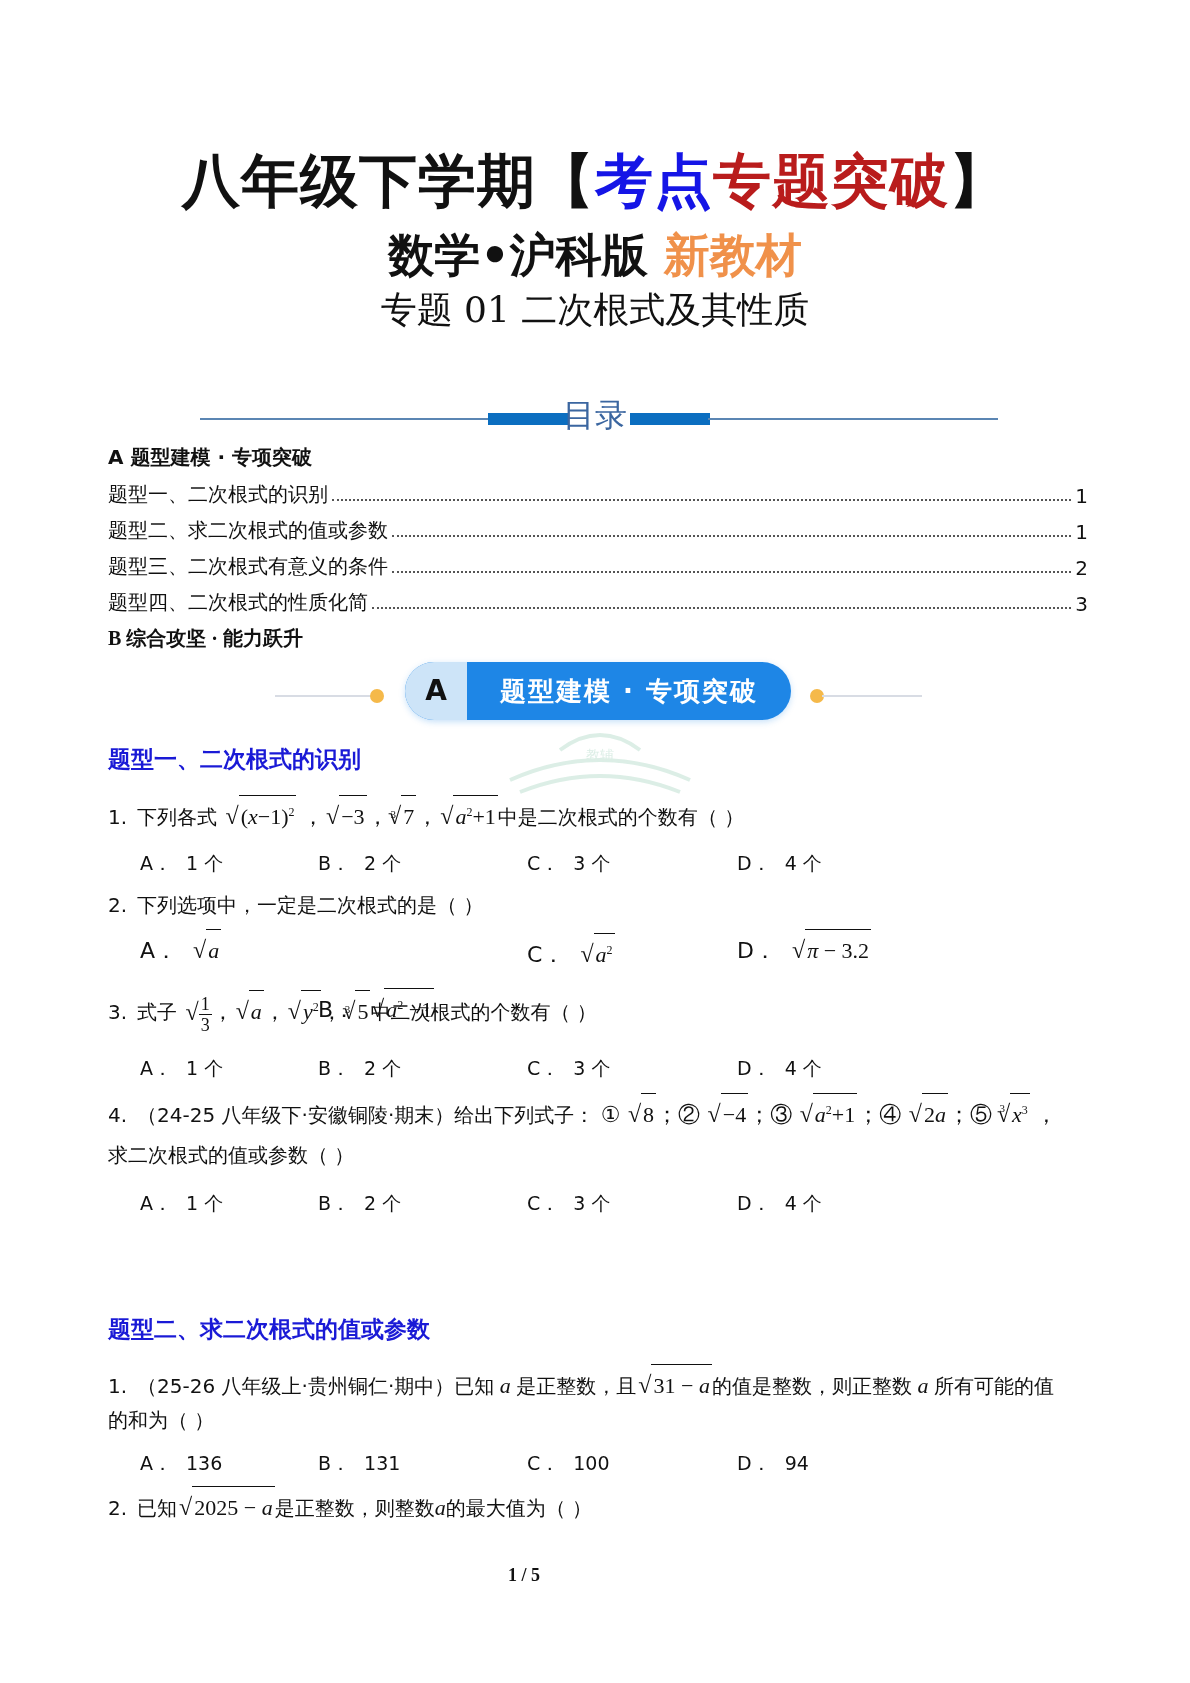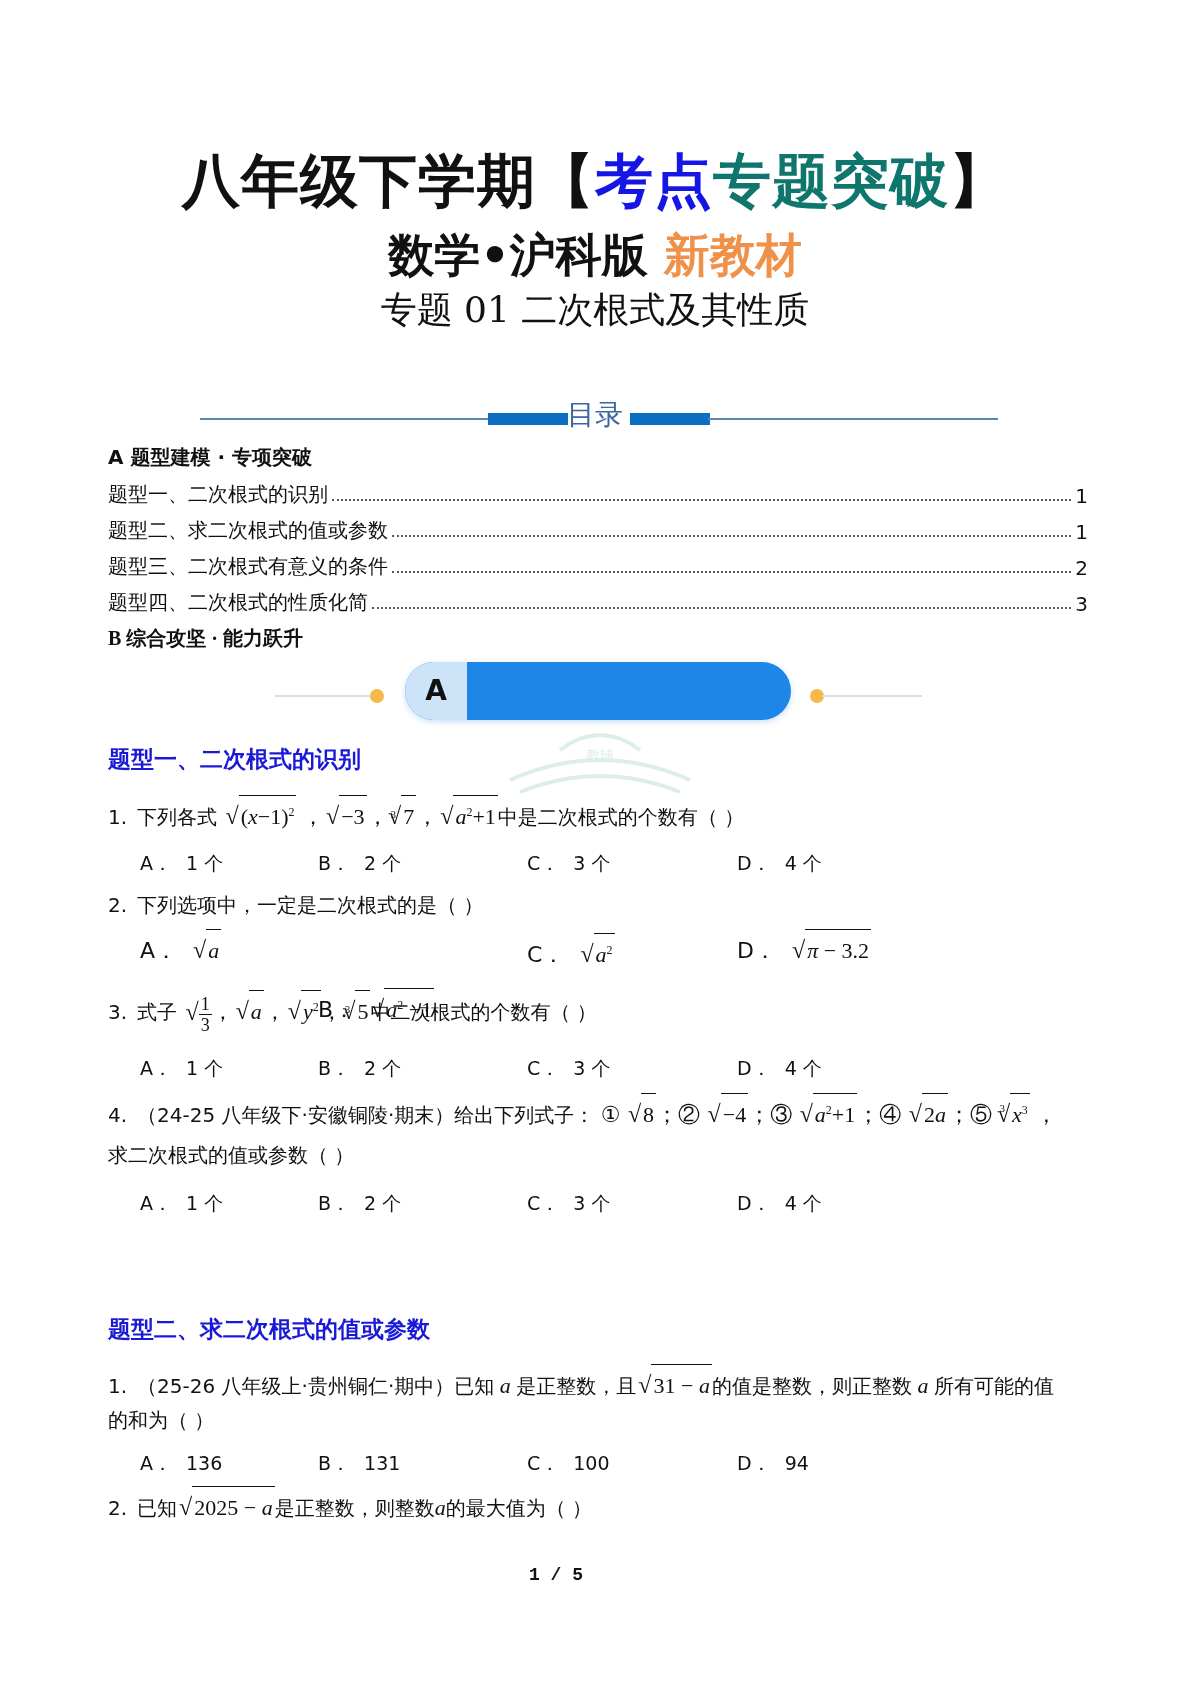--- a/index.html
+++ b/index.html
@@ -3,29 +3,29 @@
 <meta charset="utf-8">
 <style>
   html, body { margin:0; padding:0; background:#ffffff; }
   body { width:1190px; height:1683px; position:relative; overflow:hidden;
          font-family:"DejaVu Sans", "Liberation Sans", sans-serif; color:#111; }
   .abs { position:absolute; }
 
   
   .title-main { left:0; width:1190px; top:145px; text-align:center; font-size:58px; font-weight:bold; letter-spacing:1px; line-height:72px; }
   .t-blue { color:#1515e6;margin-top:13px; }
-  .t-red { color:#0f766e; }
+  .t-red { color:#b91c1c; }
   .subtitle { left:0; width:1190px; top:225px; text-align:center; font-size:46px; font-weight:bold; line-height:60px; }
   .t-orange { color:#f0914a; }
   .topic { left:0; width:1190px; top:287px; text-align:center; font-size:36px; line-height:46px; font-family:"DejaVu Serif","Liberation Serif", serif; }
 
   
   .toc-line { height:2px; background:#5b86b3; top:418px; }
   .toc-bar { height:12px; background:#0b6ec0; top:413px; }
-  .toc-title { top:393px; left:560px; width:70px; text-align:center; font-size:28px; color:#3b66a0; line-height:44px; }
+  .toc-title { top:393px; left:560px; width:70px; text-align:center; font-size:32px; color:#3b66a0; line-height:44px; }
 
   .toc-head { font-weight:bold; font-size:20px; left:108px; line-height:28px; }
   .toc-row { left:108px; width:980px; height:30px; display:flex; align-items:flex-end; font-size:20px; }
   .toc-row .lbl { white-space:nowrap; }
   .toc-row .dots { flex:1; border-bottom:2px dotted #555; margin:0 4px 7px 4px; }
   .toc-row .pg { font-size:20px; }
 
   
   .banner-line { height:2px; background:#d8dce4; top:695px; }
   .banner-dot { width:14px; height:14px; border-radius:50%; background:#f5b94a; top:689px; }
@@ -45,21 +45,21 @@
   .math { font-family:"Liberation Serif","DejaVu Serif",serif; font-size:22px; }
   .math i { font-style:italic; }
   .rad { display:inline-block; position:relative; padding-left:2px; }
   .rad .sym { font-size:24px; }
   .rad .body { border-top:1.5px solid #111; padding:8px 2px; }
   .idx { font-size:11px; vertical-align:top; position:relative; top:-2px; margin-right:-8px; }
   sup { font-size:12px; }
   .frac { display:inline-flex; flex-direction:column; vertical-align:middle; text-align:center; font-size:18px; line-height:20px; }
   .frac .n { border-bottom:1.5px solid #111; padding:0 2px; }
 
-  .page-num { left:0; width:1048px; top:1565px; text-align:center; font-weight:bold; font-size:18px; font-family:Liberation Mono, monospace;margin-left:32px; }
+  .page-num { left:0; width:1048px; top:1565px; text-align:center; font-weight:bold; font-size:18px; font-family:Liberation Serif, serif; }
 </style>
 </head>
 <body>
 
 <div class="abs title-main">
   <span>八年级下学期【</span><span class="t-blue">考点</span><span class="t-red">专题突破</span><span>】</span>
 </div>
 <div class="abs subtitle">
   <span>数学•沪科版 </span><span class="t-orange">新教材</span>
 </div>
@@ -91,20 +91,21 @@
   <span class="lbl">题型四、二次根式的性质化简</span>
     <span class="dots"></span>
     <span class="pg">3</span>
 </div>
 <div class="abs toc-head" style="top:624px;font-family:Liberation Serif, serif;">B 综合攻坚 · 能力跃升</div>
 
 <div class="abs banner-line" style="left:275px;width:100px;"></div>
 <div class="abs banner-dot" style="left:370px;"></div>
 <div class="abs banner">
   <div class="banner-letter">A</div>
+  <div class="banner-text">题型建模 · 专项突破</div>
 </div>
 <div class="abs banner-dot" style="left:810px;"></div>
 <div class="abs banner-line" style="left:822px;width:100px;"></div>
 
 <div class="abs watermark">
   <svg width="220" height="80" viewBox="0 0 220 80">
     <path d="M20 60 Q110 20 200 60" stroke="#9ccfb8" stroke-width="4" fill="none"></path>
     <path d="M30 72 Q110 40 190 72" stroke="#9ccfb8" stroke-width="4" fill="none"></path>
     <path d="M70 30 Q110 0 150 30" stroke="#9ccfb8" stroke-width="4" fill="none"></path>
     <text x="110" y="40" font-size="14" fill="#9ccfb8" text-anchor="middle" font-family="DejaVu Sans, sans-serif">教辅</text>

